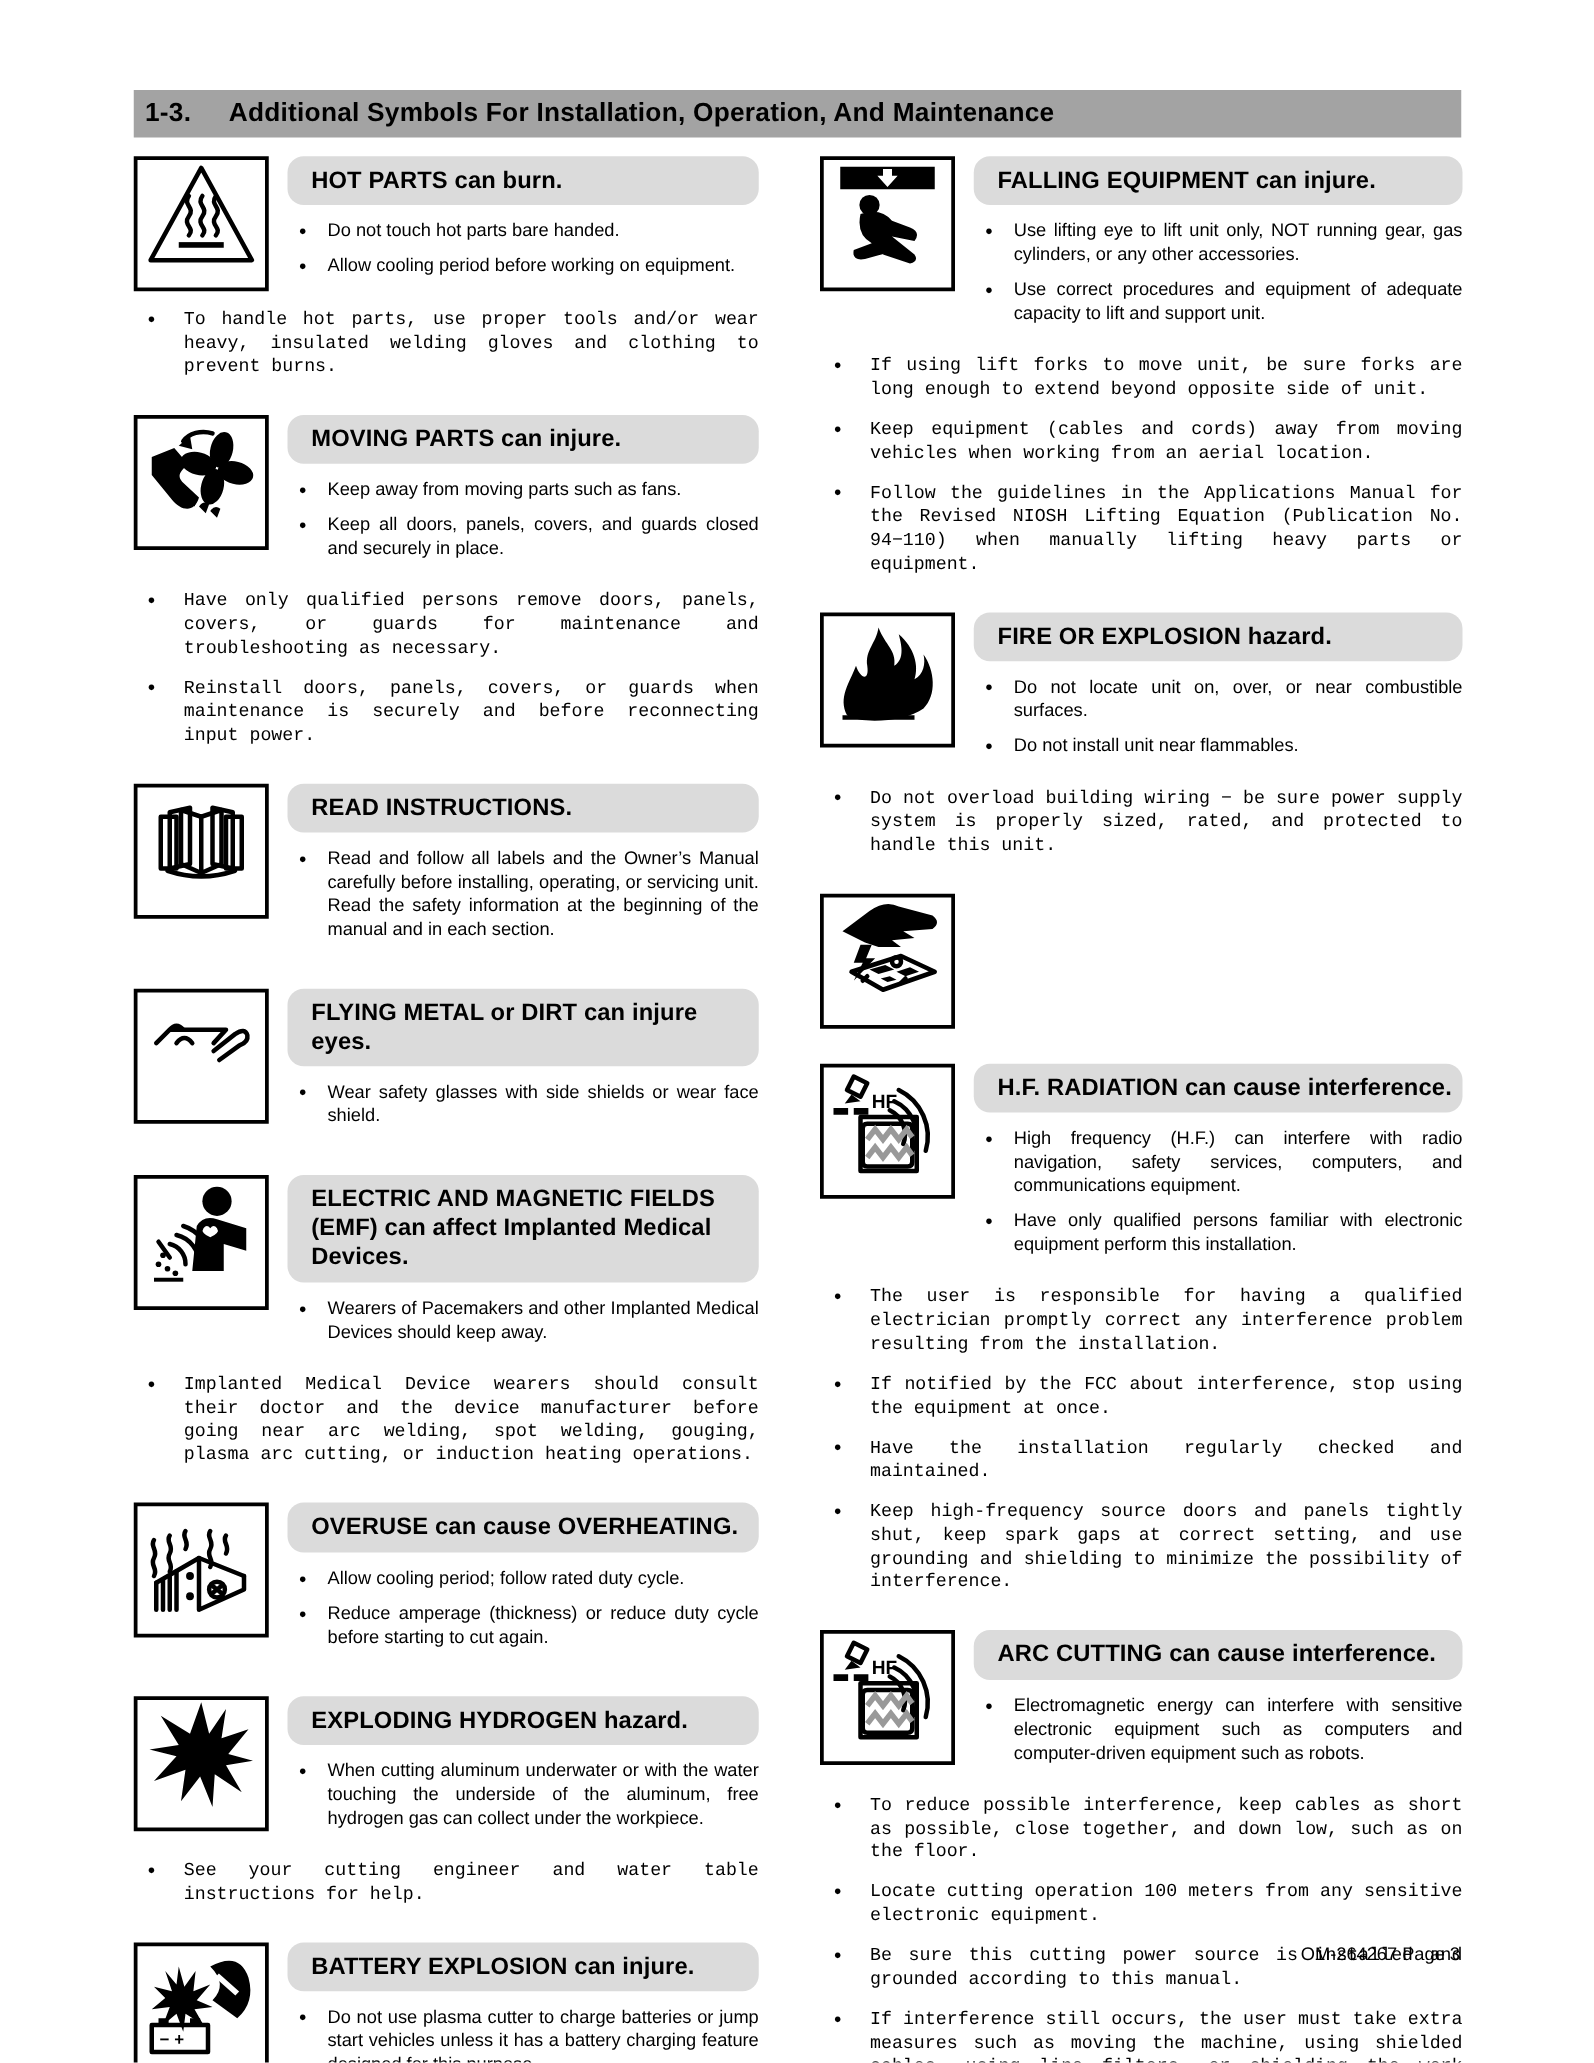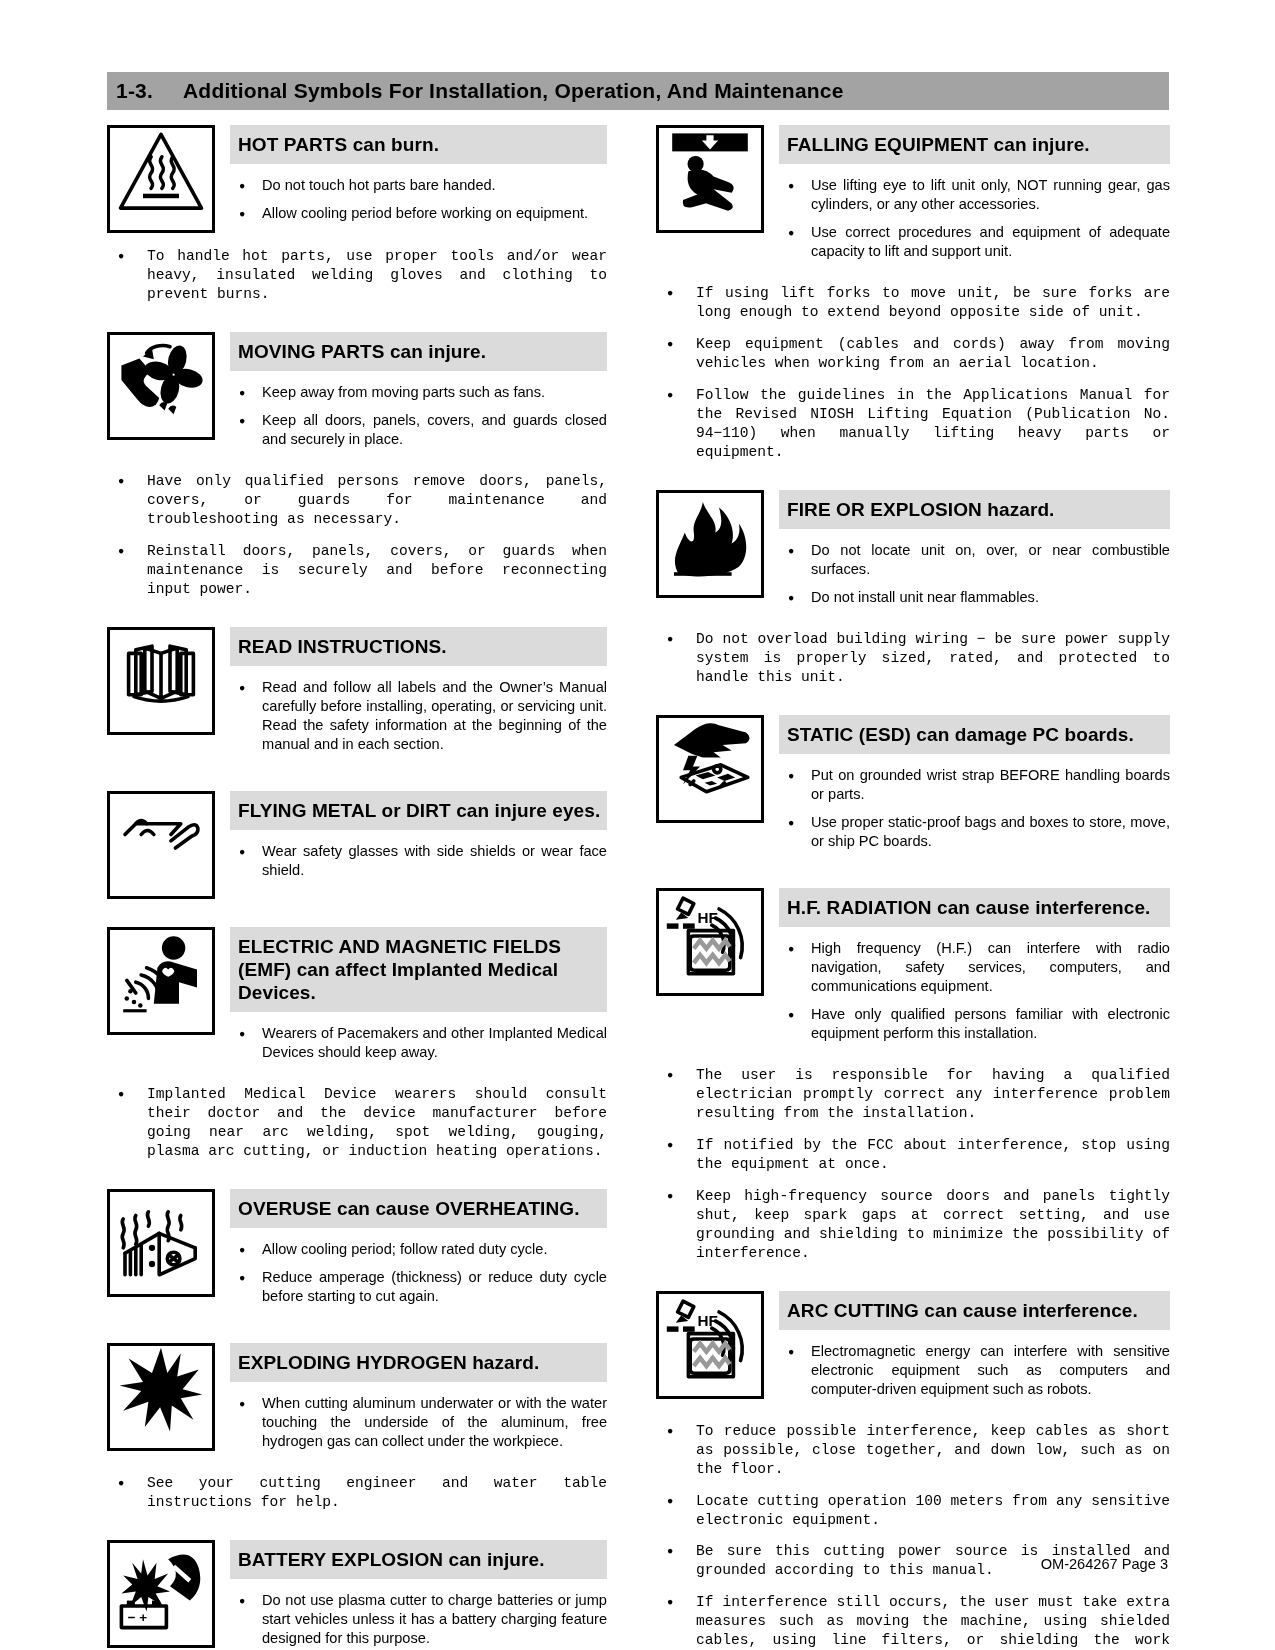--- a/index.html
+++ b/index.html
@@ -22,21 +22,21 @@
   .block { margin-bottom:28px; }
   .block-head { display:flex; align-items:flex-start; }
   .icon-box {
     width:102px; height:102px; border:3px solid #000; background:#fff;
     flex:0 0 auto; display:flex; align-items:flex-start; justify-content:center;
   }
   .icon-box svg { width:90px; height:90px; }
   .head-right { flex:1 1 auto; margin-left:15px; min-width:0; }
   .head-bar {
     background:#dbdbdb; font-weight:bold; font-size:19px;
-    padding:8px 6px 8px 8px; line-height:1.22; letter-spacing:0.1px;
+    padding:8px 6px 8px 19px; line-height:1.22; letter-spacing:0.1px;border-radius:13px;
   }
   ul { list-style:none; margin:0; padding:0; }
   li {
     position:relative; font-size:14.6px; line-height:1.3;
     text-align:justify;
   }
   li::before {
     content:"\25CF"; position:absolute; font-size:10.5px; top:3px;
   }
   .inner-bullets { margin-top:12px; }
@@ -310,27 +310,20 @@
           <path class="icf" d="M10,30 L34,12 Q48,2 60,8 L90,16 Q98,22 90,28 L64,30 L74,36 L54,38 L62,44 L42,44 L30,40 Z"></path>
           <polygon class="icf" points="26,42 36,42 31,54 39,54 20,74 28,58 20,58"></polygon>
           <path class="ic" stroke-width="2.5" d="M18,66 L62,52 L92,66 L46,82 Z"></path>
           <polygon class="icf" points="34,64 48,60 56,64 42,68"></polygon>
           <polygon class="icf" points="58,66 70,62 78,66 66,70"></polygon>
           <circle class="ic" stroke-width="2.5" cx="58" cy="57" r="4"></circle>
           <polygon class="icf" points="44,72 52,70 58,73 50,75"></polygon>
           <path class="ic" stroke-width="2" d="M32,70 l-4,4 M66,72 l-4,4"></path>
         </svg>
       </div>
-      <div class="head-right">
-        <div class="head-bar">STATIC (ESD) can damage PC boards.</div>
-        <ul class="inner-bullets">
-          <li>Put on grounded wrist strap BEFORE handling boards or parts.</li>
-          <li>Use proper static-proof bags and boxes to store, move, or ship PC boards.</li>
-        </ul>
-      </div>
     </div>
   </section>
 
   <section class="block">
     <div class="block-head">
       <div class="icon-box">
         <svg viewBox="0 0 100 100">
           <rect class="icf" x="2" y="36" width="13" height="6"></rect>
           <rect class="icf" x="20" y="36" width="13" height="6"></rect>
           <path class="ic" stroke-width="2.5" d="M20,8 L32,14 L26,26 L14,20 Z"></path>
@@ -349,20 +342,21 @@
         <div class="head-bar">H.F. RADIATION can cause interference.</div>
         <ul class="inner-bullets">
           <li>High frequency (H.F.) can interfere with radio navigation, safety services, computers, and communications equipment.</li>
           <li>Have only qualified persons familiar with electronic equipment perform this installation.</li>
         </ul>
       </div>
     </div>
     <ul class="outer-bullets">
       <li>The user is responsible for having a qualified electrician promptly correct any interference problem resulting from the installation.</li>
       <li>If notified by the FCC about interference, stop using the equipment at once.</li>
+      <li>Have the installation regularly checked and maintained.</li>
       <li>Keep high-frequency source doors and panels tightly shut, keep spark gaps at correct setting, and use grounding and shielding to minimize the possibility of interference.</li>
     </ul>
   </section>
 
   <section class="block">
     <div class="block-head">
       <div class="icon-box">
         <svg viewBox="0 0 100 100">
           <rect class="icf" x="2" y="36" width="13" height="6"></rect>
           <rect class="icf" x="20" y="36" width="13" height="6"></rect>

